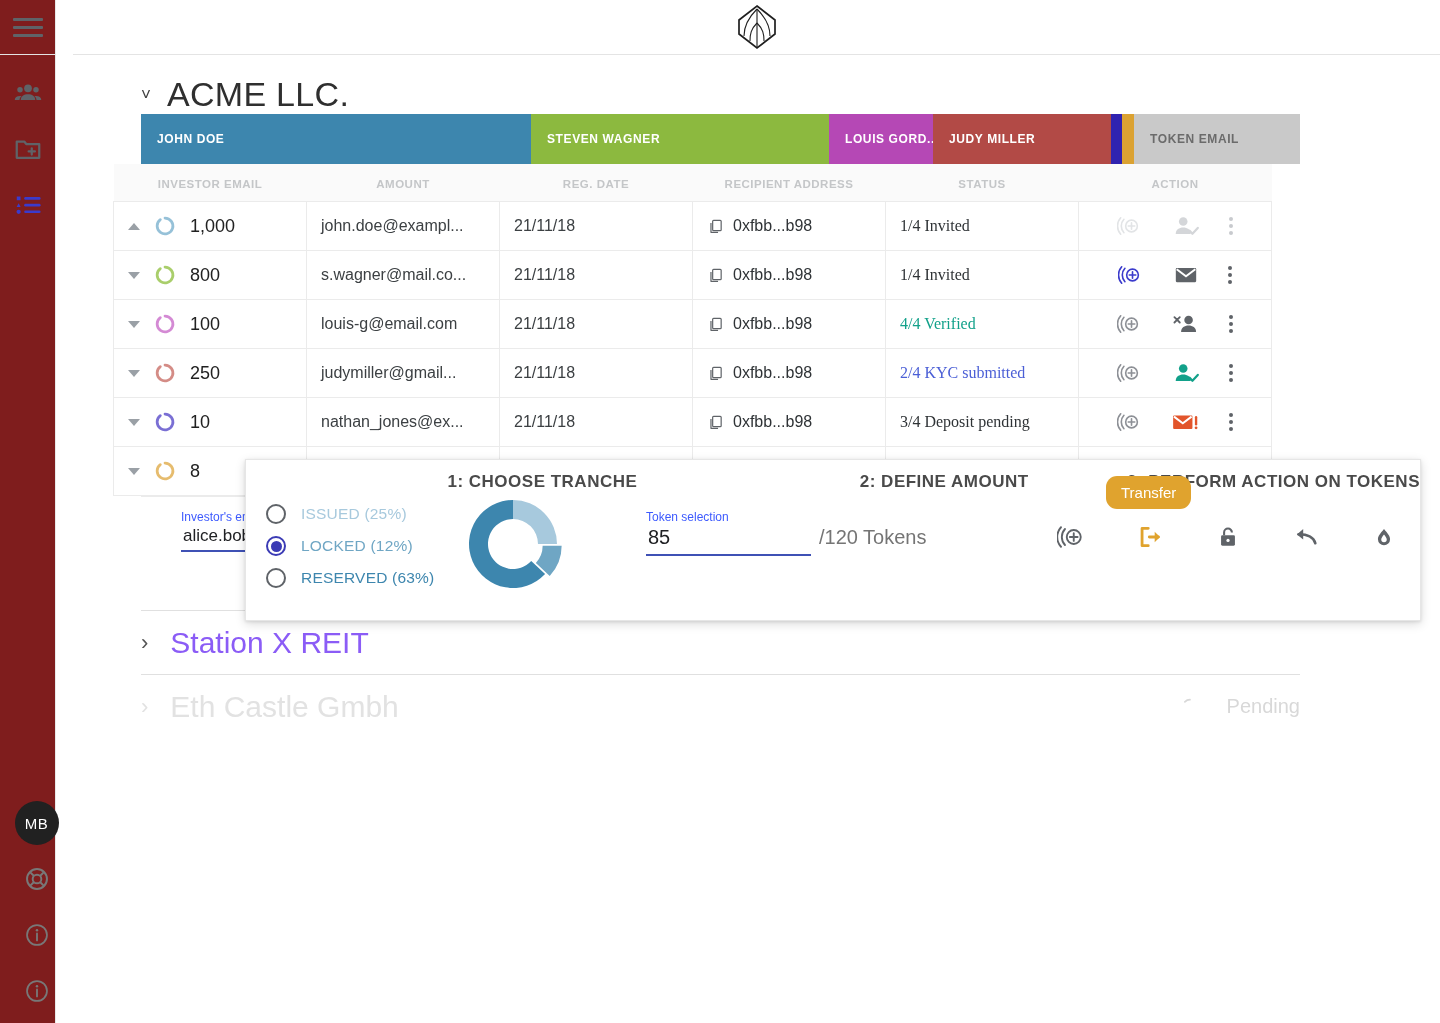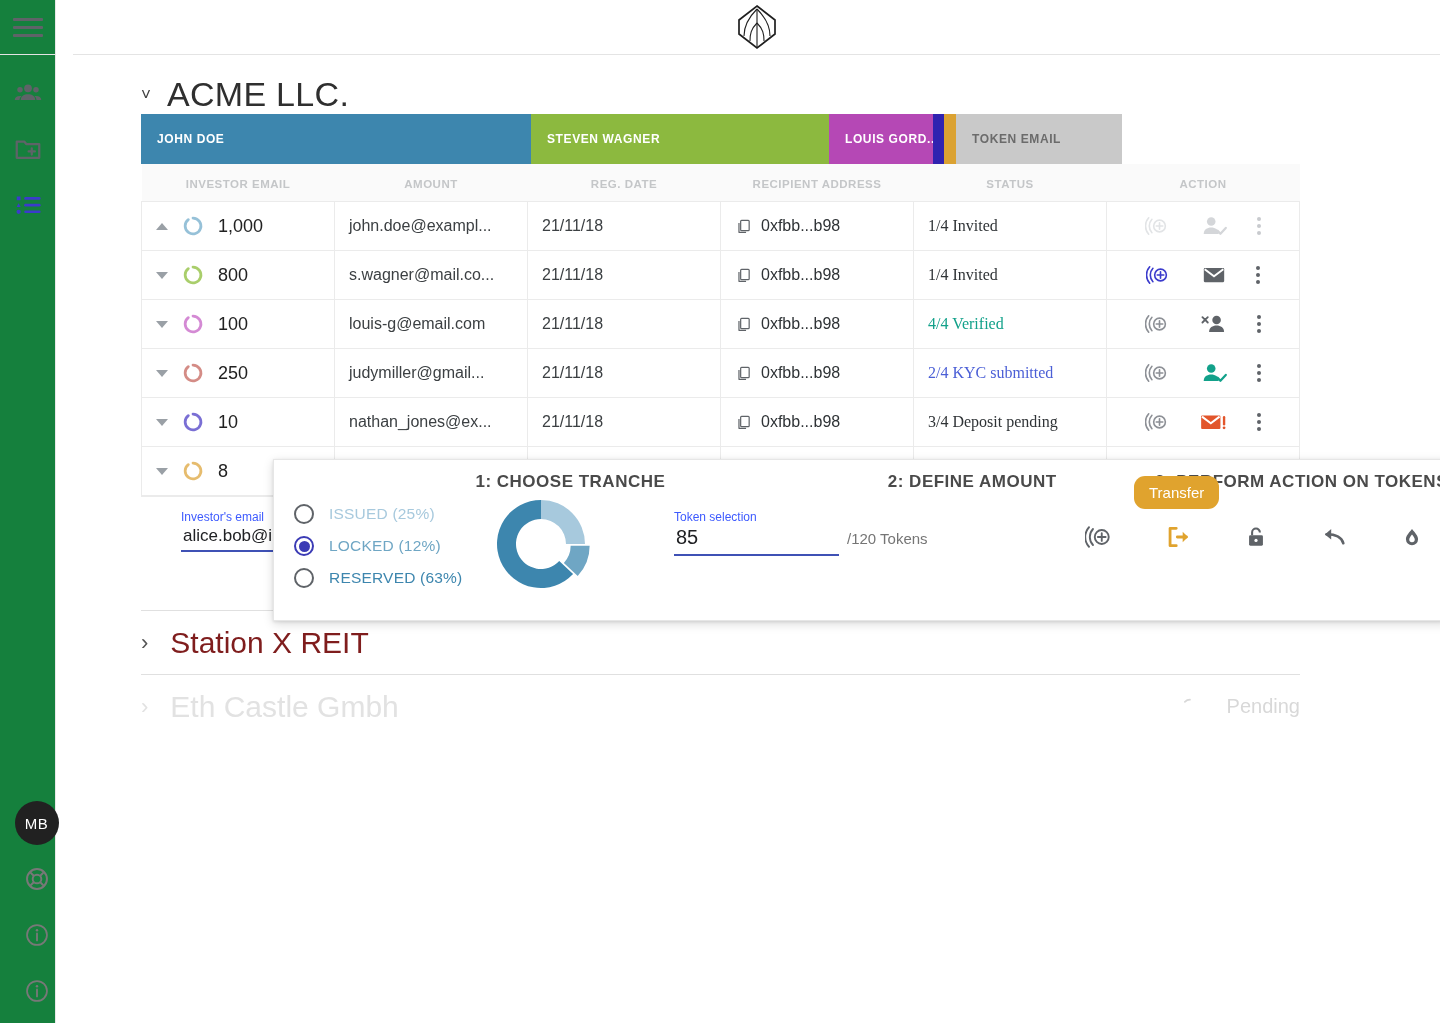--- a/index.html
+++ b/index.html
@@ -8,21 +8,21 @@
     width: 1440px; height: 1023px;
     font-family: "Liberation Sans", sans-serif;
     background: #ffffff; color: #37474f;
     overflow: hidden;
   }
   .app { position: relative; width: 1440px; height: 1023px; }
 
   
   .rail {
     position: absolute; left: 0; top: 0; width: 56px; height: 1023px;
-    background: #15803d; border-right: 1px solid #e8e8e8;
+    background: #7f1d1d; border-right: 1px solid #e8e8e8;
   }
   .rail-top-cell {
     height: 55px; display: flex; align-items: center; justify-content: center;
     border-bottom: 1px solid #e4e4e4;
   }
   .hamburger { width: 30px; display: flex; flex-direction: column; gap: 5px; cursor: pointer; }
   .hamburger i { display: block; height: 3px; background: #5f6368; border-radius: 1px; }
   .rail-item {
     height: 56px; display: flex; align-items: center; justify-content: center; cursor: pointer;
   }
@@ -60,21 +60,21 @@
   
   .barwrap { margin-left: 68px; width: 1159px; height: 50px; display: flex; overflow: hidden; }
   .seg { height: 50px; display: flex; align-items: center; }
   .seg-label {
     font-size: 12px; font-weight: bold; letter-spacing: .6px;
     color: #ffffff; padding-left: 16px; white-space: nowrap; overflow: hidden;
   }
   .seg-label.dark { color: #6b6b6b; }
 
   
-  .tablewrap { margin-left: 68px; width: 1159px; position: relative; }
+  .tablewrap { margin-left: 40px; width: 1159px; position: relative; }
   table.grid { width: 1159px; border-collapse: collapse; table-layout: fixed; }
   table.grid th {
     font-size: 11.5px; font-weight: bold; letter-spacing: .5px;
     color: #c4c6c8; text-align: center; padding: 14px 0 11px 0; background: #fafafa;
     border: none;
   }
   table.grid td {
     height: 48px; border: 1px solid #ebebeb; font-size: 16px; color: #2f3336;
     background: #fff; padding: 11px 14px;
   }
@@ -124,21 +124,21 @@
   .radio.checked::after { content: ""; width: 11px; height: 11px; border-radius: 50%; background: #3b3bb5; }
   .radio-label { font-size: 15.5px; letter-spacing: .2px; }
   .tr-col2 { width: 400px; padding-top: 18px; }
   .field-label { font-size: 12px; color: #3d5afe; margin-bottom: 2px; }
   .tok-row { display: flex; align-items: baseline; gap: 8px; }
   .tok-input {
     width: 165px; border: none; border-bottom: 2px solid #3f51b5;
     font-size: 20px; font-family: "Liberation Sans", sans-serif;
     color: #202124; padding: 0 0 5px 2px; outline: none; background: transparent;
   }
-  .tok-suffix { font-size: 15px; color: #757575; }
+  .tok-suffix { font-size: 20px; color: #757575; }
   .tr-col3 { flex: 1; position: relative; padding-top: 30px; }
   .tip {
     position: absolute; left: 60px; top: -16px;
     background: #e0a32e; color: #fff; font-size: 15px;
     padding: 8px 15px; border-radius: 11px;
   }
   .act-icons { display: flex; align-items: center; gap: 46px; padding-left: 10px; }
   .act-icons .act-btn { width: 32px; justify-content: center; }
 
   
@@ -171,21 +171,21 @@
   .btn-slot { margin-left: 42px; }
   .btn-slot2 { margin-left: 72px; }
 
   
   .collapsed {
     margin-left: 68px; width: 1159px; border-top: 1px solid #e0e0e0;
     display: flex; align-items: center; height: 64px; gap: 22px; cursor: pointer;
   }
   .collapsed.first { margin-top: 48px; }
   .chev { font-size: 22px; color: #555; font-weight: 300; }
-  .collapsed-title { font-size: 30px; font-weight: 300; color: #7f1d1d; }
+  .collapsed-title { font-size: 30px; font-weight: 300; color: #8b5cf6; }
   .collapsed.muted .chev, .collapsed.muted .collapsed-title { color: #e2e2e2; }
   .pending { margin-left: auto; display: flex; align-items: center; gap: 27px; }
   .pending-txt { font-size: 20px; color: #d8d8d8; font-weight: 300; }
   .spinner { width: 20px; height: 20px; }
 </style>
 </head>
 <body>
 
 <div class="app">
 
@@ -275,20 +275,23 @@
 
     <div class="barwrap" id="barwrap">
         <div class="seg" style="width: 390px; background: rgb(61, 134, 174);">
           <span class="seg-label">JOHN DOE</span>
         </div>
         <div class="seg" style="width: 298px; background: rgb(140, 185, 63);">
           <span class="seg-label">STEVEN WAGNER</span>
         </div>
         <div class="seg" style="width: 104px; background: rgb(181, 72, 181);">
           <span class="seg-label">LOUIS GORD...</span>
+        </div>
+        <div class="seg" style="width: 178px; background: rgb(178, 74, 70);">
+          <span class="seg-label">JUDY MILLER</span>
         </div>
         <div class="seg" style="width: 11px; background: rgb(48, 35, 176);">
           <span class="seg-label"></span>
         </div>
         <div class="seg" style="width: 12px; background: rgb(219, 162, 50);">
           <span class="seg-label"></span>
         </div>
         <div class="seg" style="width: 166px; background: rgb(201, 201, 201);">
           <span class="seg-label dark">TOKEN EMAIL</span>
         </div>

